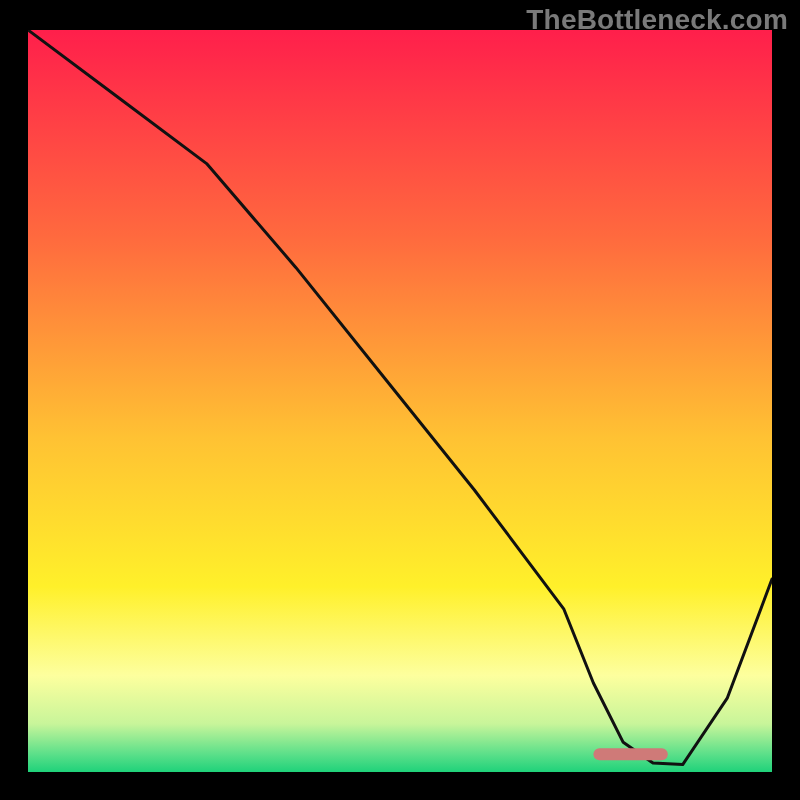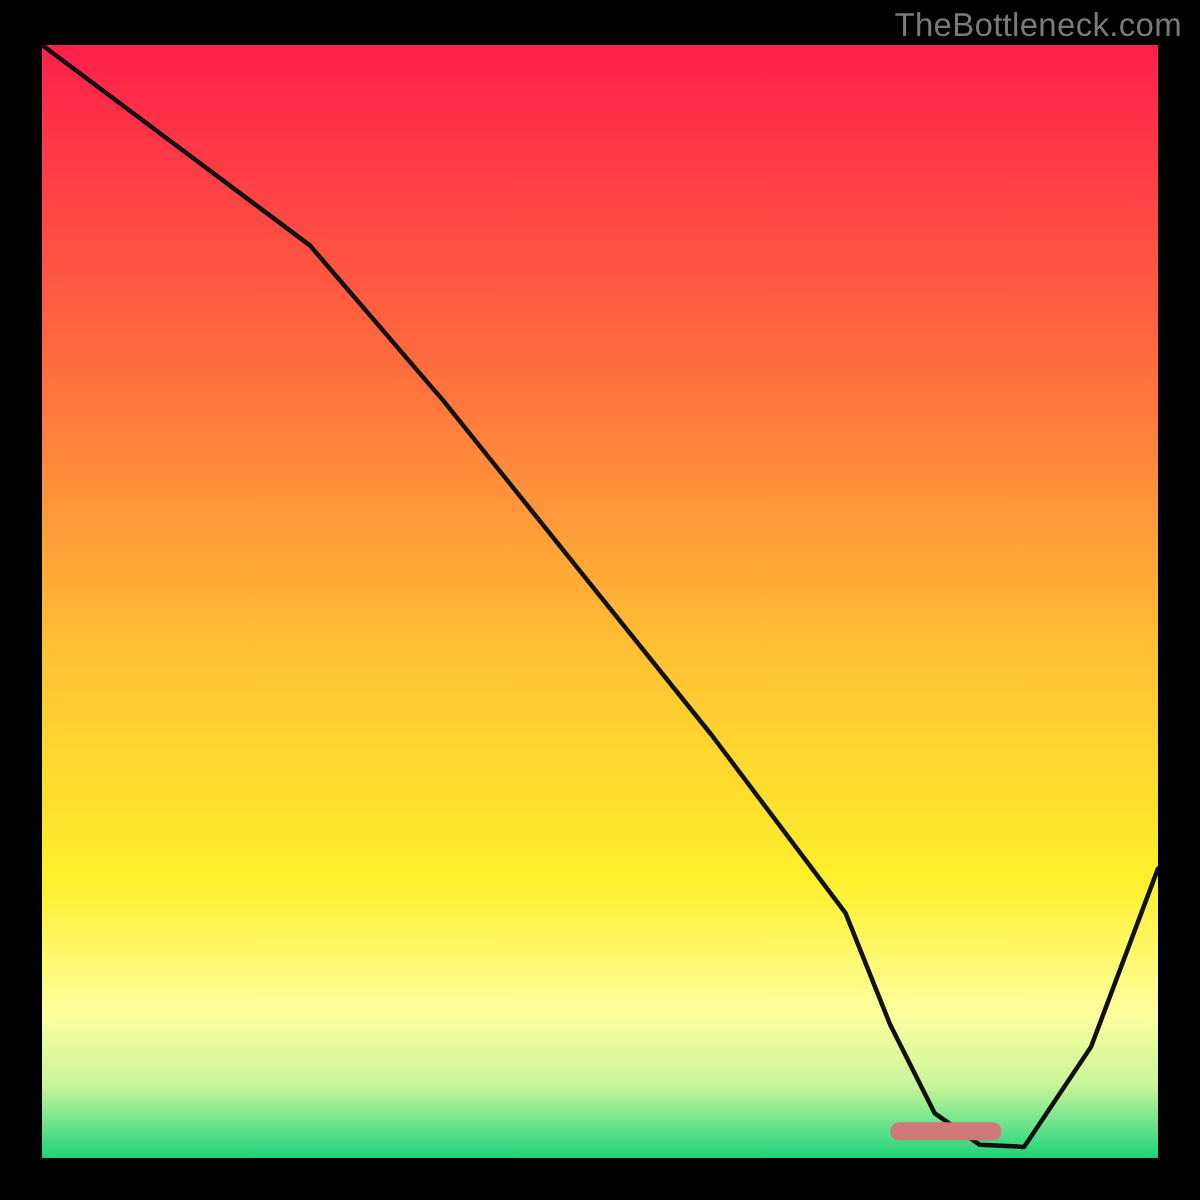--- a/index.html
+++ b/index.html
@@ -14,22 +14,22 @@
     position: relative;
     width: 800px;
     height: 800px;
     background: #000;
   }
   .watermark {
     position: absolute;
     top: 4px;
     right: 12px;
     color: #7a7a7a;
-    font-size: 22px;
-    font-weight: 400;
+    font-size: 28px;
+    font-weight: 700;
     letter-spacing: 0.2px;
     z-index: 5;
   }
   .plot {
     position: absolute;
     left: 28px;
     top: 30px;
     width: 744px;
     height: 742px;
     background: #000;

